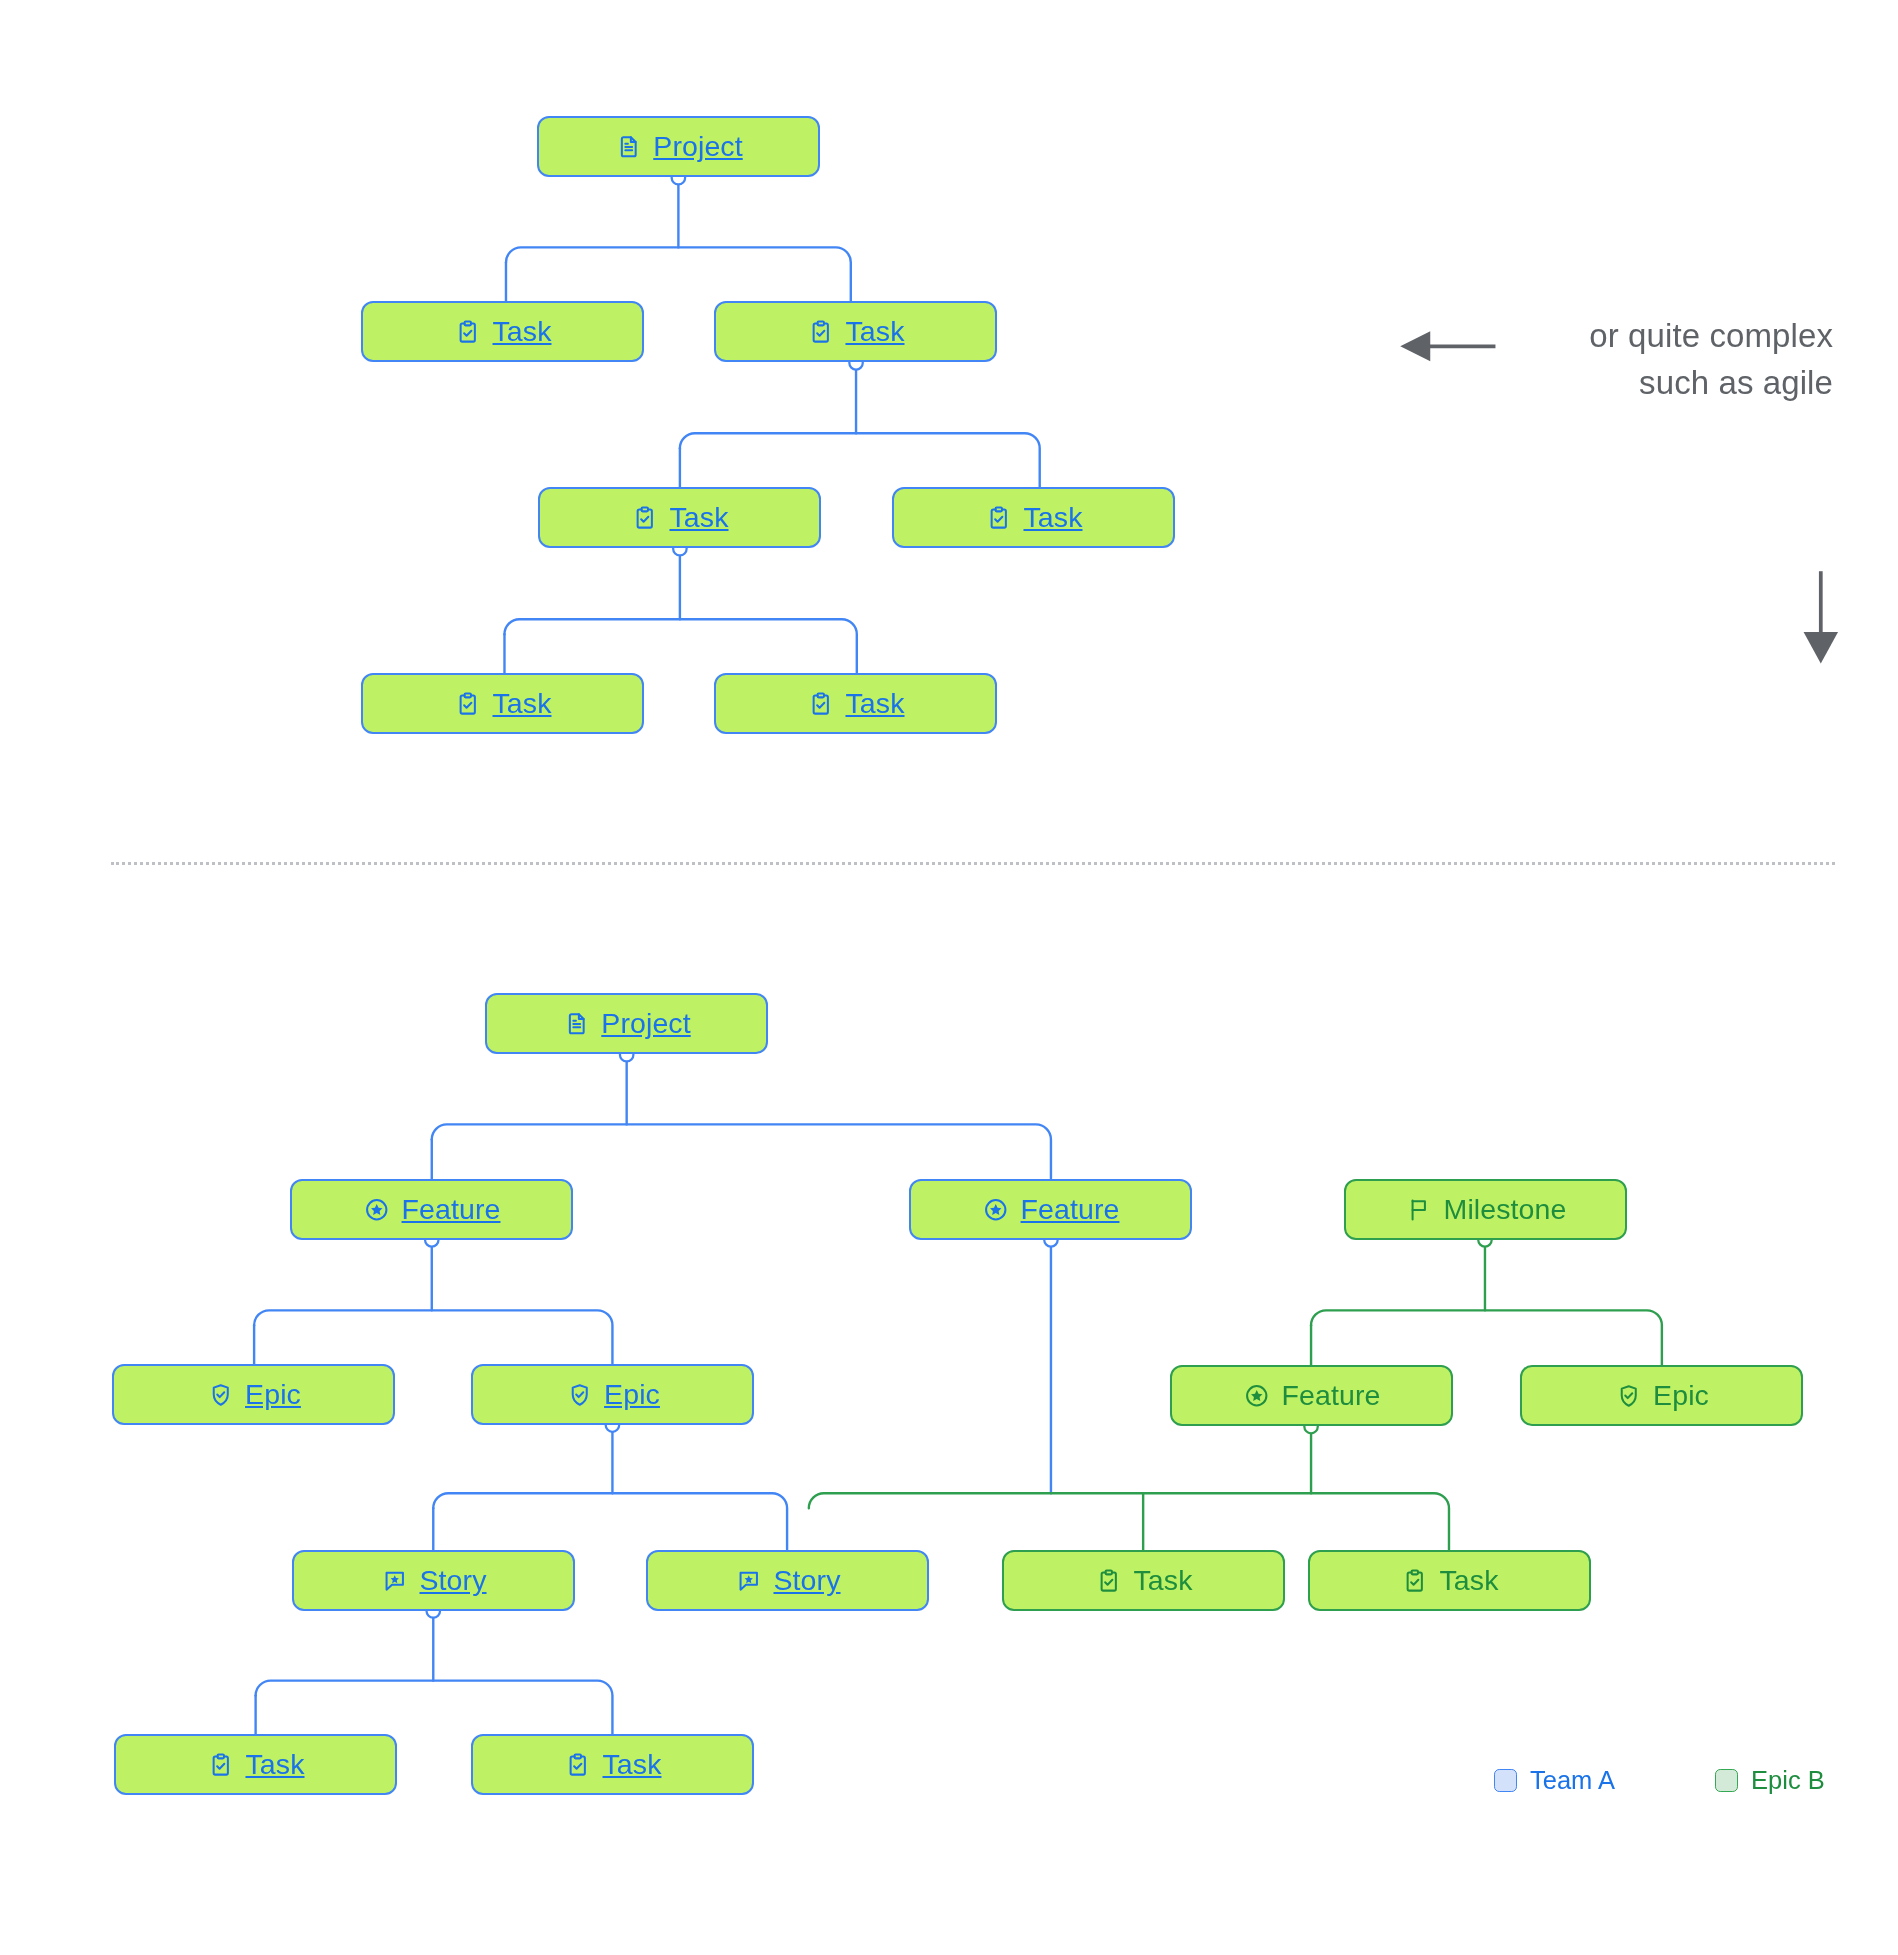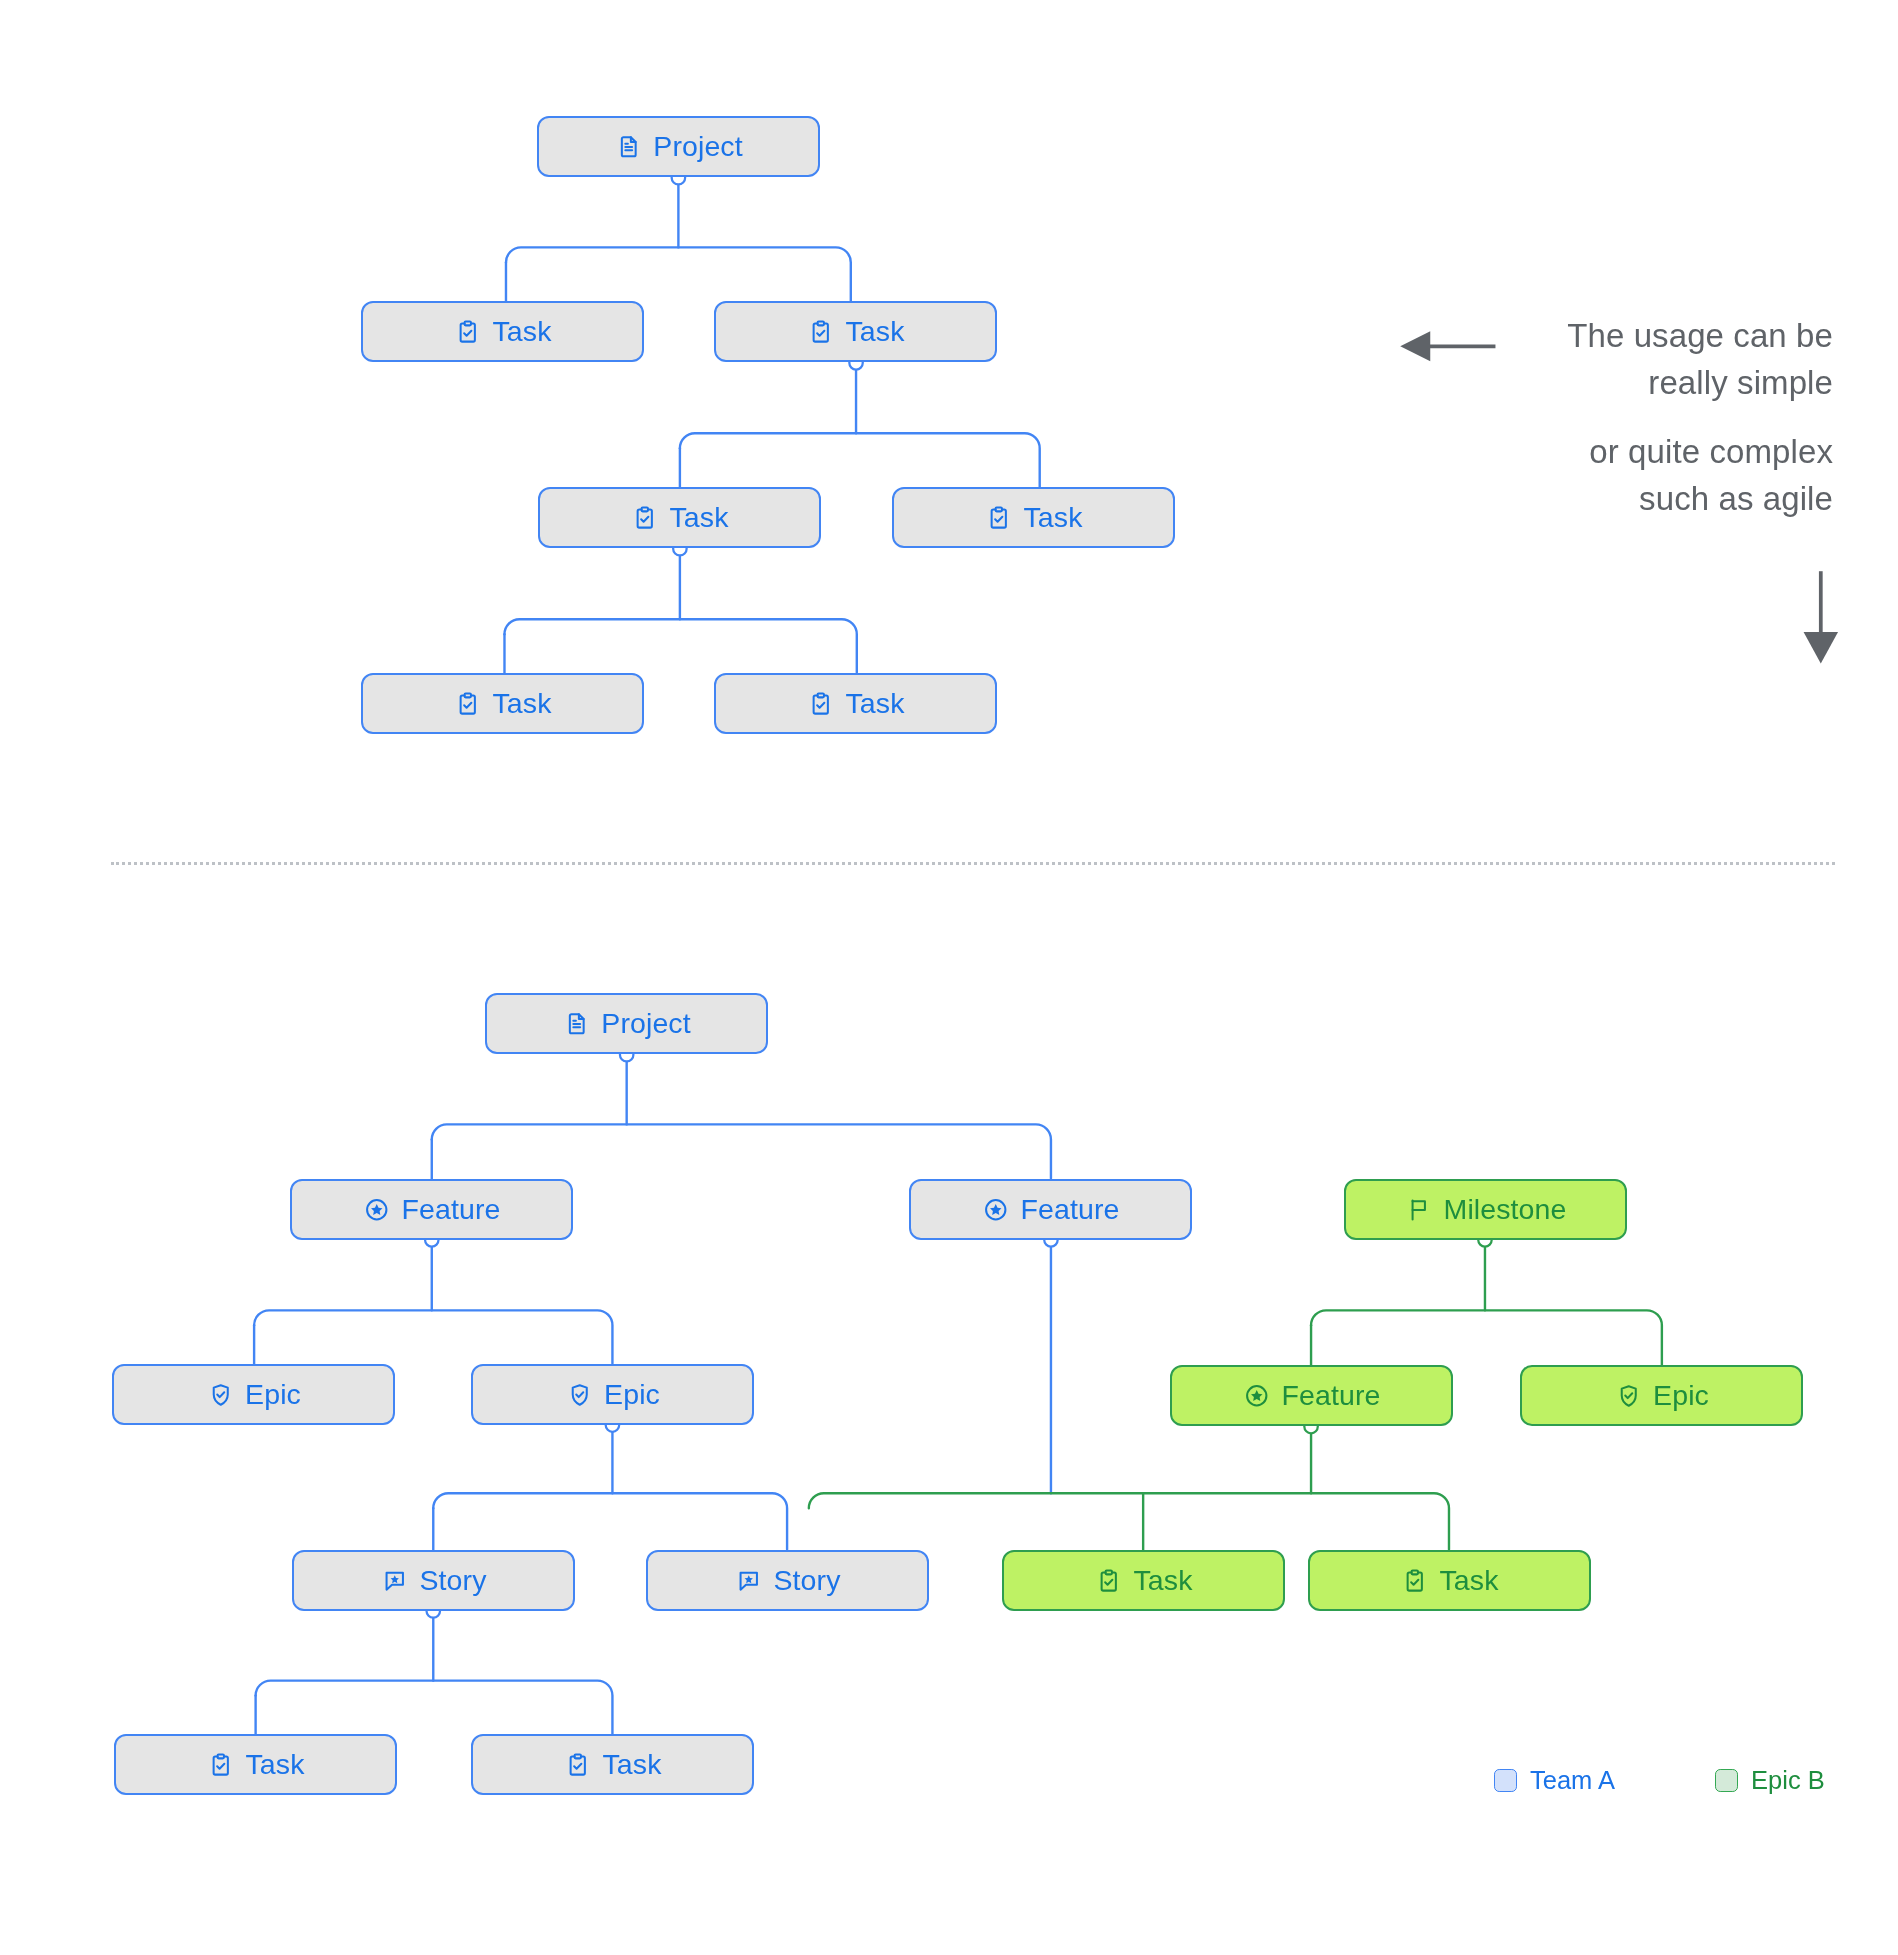--- a/index.html
+++ b/index.html
@@ -52,23 +52,24 @@
   .node .nicon {
     display: inline-flex;
     align-items: center;
     justify-content: center;
     width: 28.5px;
     height: 28.5px;
   }
   .node .nicon svg { display: block; }
 
   .node.team-a {
-    background: #e5e5e5;
+    background: #bef264;
     border-color: #4285f4;
     color: #1a73e8;
+    text-decoration: underline;
   }
   .node.team-b {
     background: #bef264;
     border-color: #2e9e4f;
     color: #1e8e3e;
   }
 
   
   .annotation {
     position: absolute;
@@ -185,24 +186,20 @@
       <polygon points="1868,462 1908,442 1908,482" stroke="none"></polygon>
       <line x1="2429" y1="762" x2="2429" y2="845" stroke-width="5"></line>
       <polygon points="2429,885 2406,843 2452,843" stroke="none"></polygon>
     </g>
   </svg>
 
   <div class="divider" style="left:111px; top:862px; width:1724px;"></div>
 
   <div class="annotation" style="left:1469px; top:313px; width:364px;">
     <p class="para">
-      <span>The usage can be</span><br>
-      <span>really simple</span>
-    </p>
-    <p class="para">
       <span>or quite complex</span><br>
       <span>such as agile</span>
     </p>
   </div>
 
   <div id="node-layer">
       <div class="node team-a" style="left: 537px; top: 116px; width: 283px; height: 61px;">
         <span class="nicon">
           <svg viewBox="0 0 24 24" width="25.5" height="25.5" fill="none" stroke="currentColor" stroke-width="1.9" stroke-linecap="round" stroke-linejoin="round">
             <path d="M14 3H7a1.5 1.5 0 0 0-1.5 1.5v15A1.5 1.5 0 0 0 7 21h10a1.5 1.5 0 0 0 1.5-1.5V7.5z"></path>

